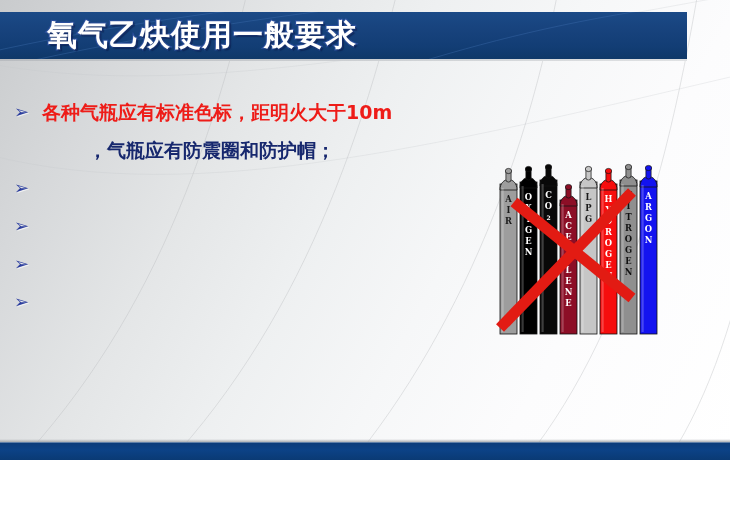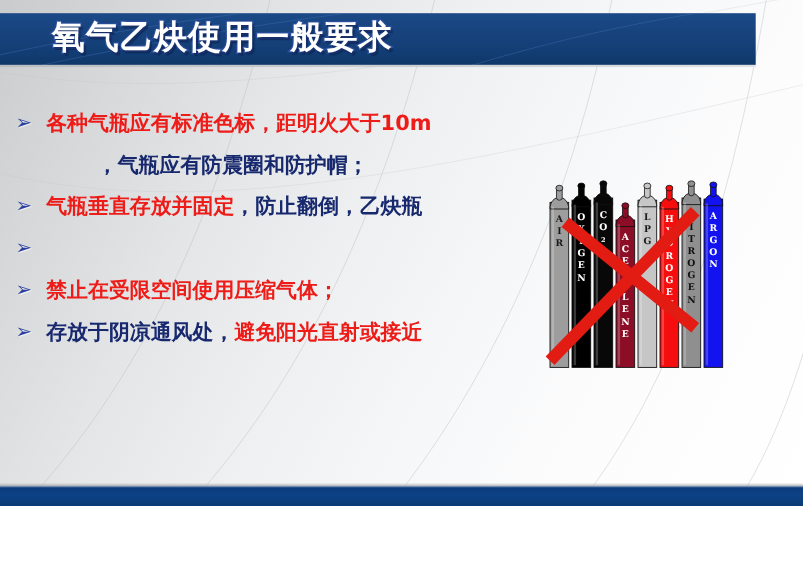--- a/index.html
+++ b/index.html
@@ -188,35 +188,32 @@
     <div class="line">
       <span class="marker">➢</span>
       <span class="txt"><span class="red">各种气瓶应有标准色标，距明火大于10m</span></span>
     </div>
     <div class="line cont">
       <span class="txt"><span class="blue">，气瓶应有防震圈和防护帽；</span></span>
     </div>
 
     <div class="line">
       <span class="marker">➢</span>
-      <span class="txt"><span class="red">气瓶垂直存放并固定</span><span class="blue">，防止翻倒，乙炔瓶</span></span>
-    </div>
-
-    <div class="line">
-      <span class="marker">➢</span>
-    </div>
-
-    <div class="line">
-      <span class="marker">➢</span>
-      <span class="txt"><span class="red">禁止在受限空间使用压缩气体；</span></span>
-    </div>
-
-    <div class="line">
-      <span class="marker">➢</span>
-      <span class="txt"><span class="blue">存放于阴凉通风处，</span><span class="red">避免阳光直射或接近</span></span>
+    </div>
+
+    <div class="line">
+      <span class="marker">➢</span>
+    </div>
+
+    <div class="line">
+      <span class="marker">➢</span>
+    </div>
+
+    <div class="line">
+      <span class="marker">➢</span>
     </div>
 
   </div>
 
   <div class="cylinders">
     <svg id="cyl-svg" viewBox="0 0 190 195" xmlns="http://www.w3.org/2000/svg">
       <g id="cyl-group">
           <g>
             <rect x="8" y="34" width="17" height="150" fill="#9d9d9d" stroke="#111" stroke-width="0.8"></rect>
             <path d="M 8 40 C 8 26, 25 26, 25 40 Z" fill="#9d9d9d" stroke="#111" stroke-width="0.8"></path>

